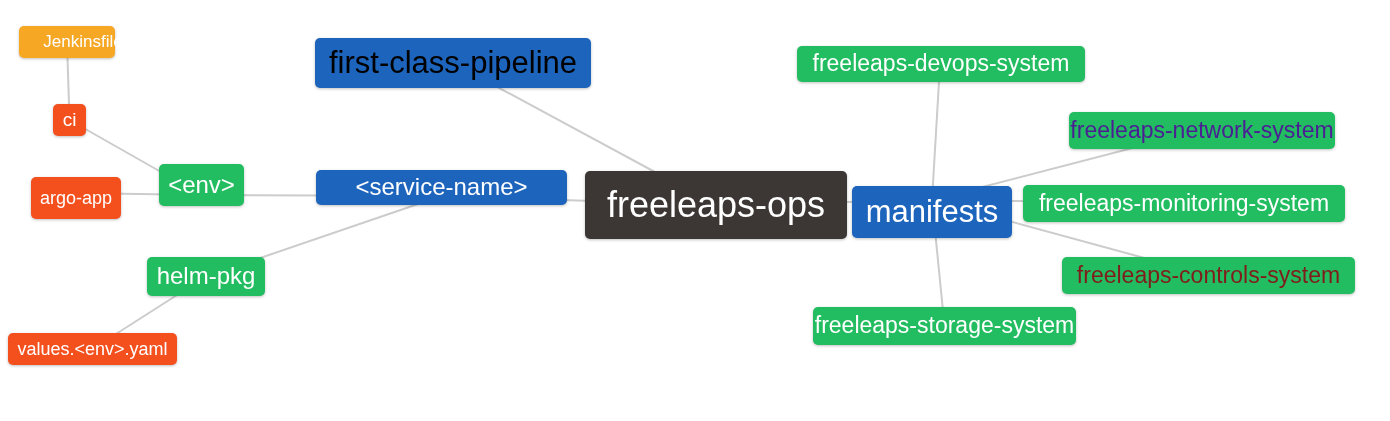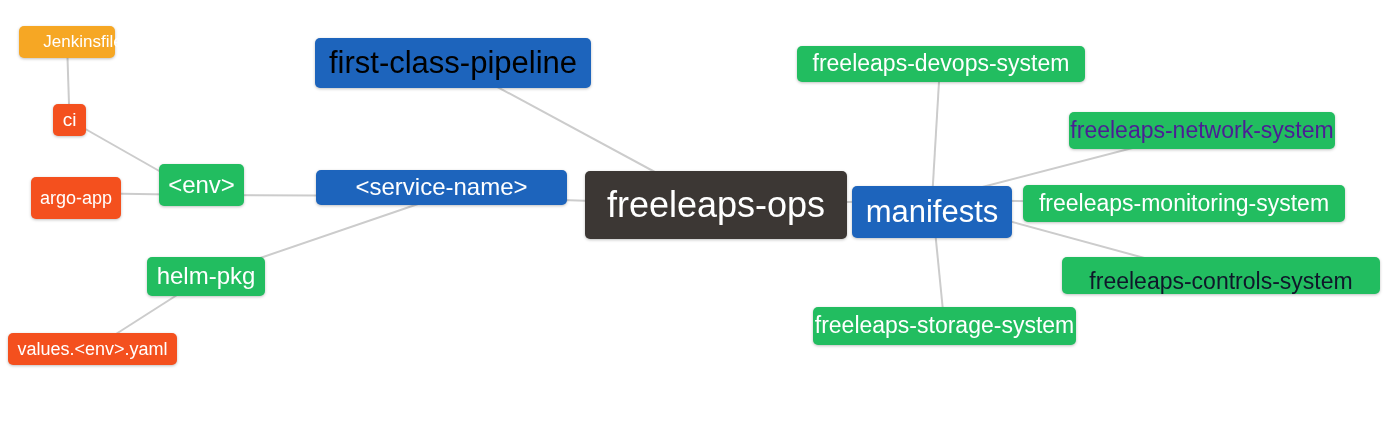--- a/index.html
+++ b/index.html
@@ -101,20 +101,20 @@
       </div>
       <div class="node" style="left: 797px; top: 30px; width: 288px; height: 36px; background: rgb(34, 189, 96); font-size: 23px; color: rgb(255, 255, 255); margin-top: 16px;">
         <span>freeleaps-devops-system</span>
       </div>
       <div class="node" style="left: 1069px; top: 112px; width: 266px; height: 37px; background: rgb(34, 189, 96); font-size: 23px; color: #4c1d95;">
         <span>freeleaps-network-system</span>
       </div>
       <div class="node" style="left: 1006px; top: 185px; width: 322px; height: 37px; background: rgb(34, 189, 96); font-size: 23px; color: rgb(255, 255, 255); margin-left: 17px;">
         <span>freeleaps-monitoring-system</span>
       </div>
-      <div class="node" style="left: 1062px; top: 257px; width: 318px; height: 37px; background: rgb(34, 189, 96); font-size: 23px; color: #0f172a; align-items: flex-end;">
+      <div class="node" style="left: 1062px; top: 257px; width: 293px; height: 37px; background: rgb(34, 189, 96); font-size: 23px; color: #7f1d1d;">
         <span>freeleaps-controls-system</span>
       </div>
       <div class="node" style="left: 813px; top: 307px; width: 263px; height: 38px; background: rgb(34, 189, 96); font-size: 23px; color: rgb(255, 255, 255);">
         <span>freeleaps-storage-system</span>
       </div>
     </div>
 </div>
 
 </body></html>

